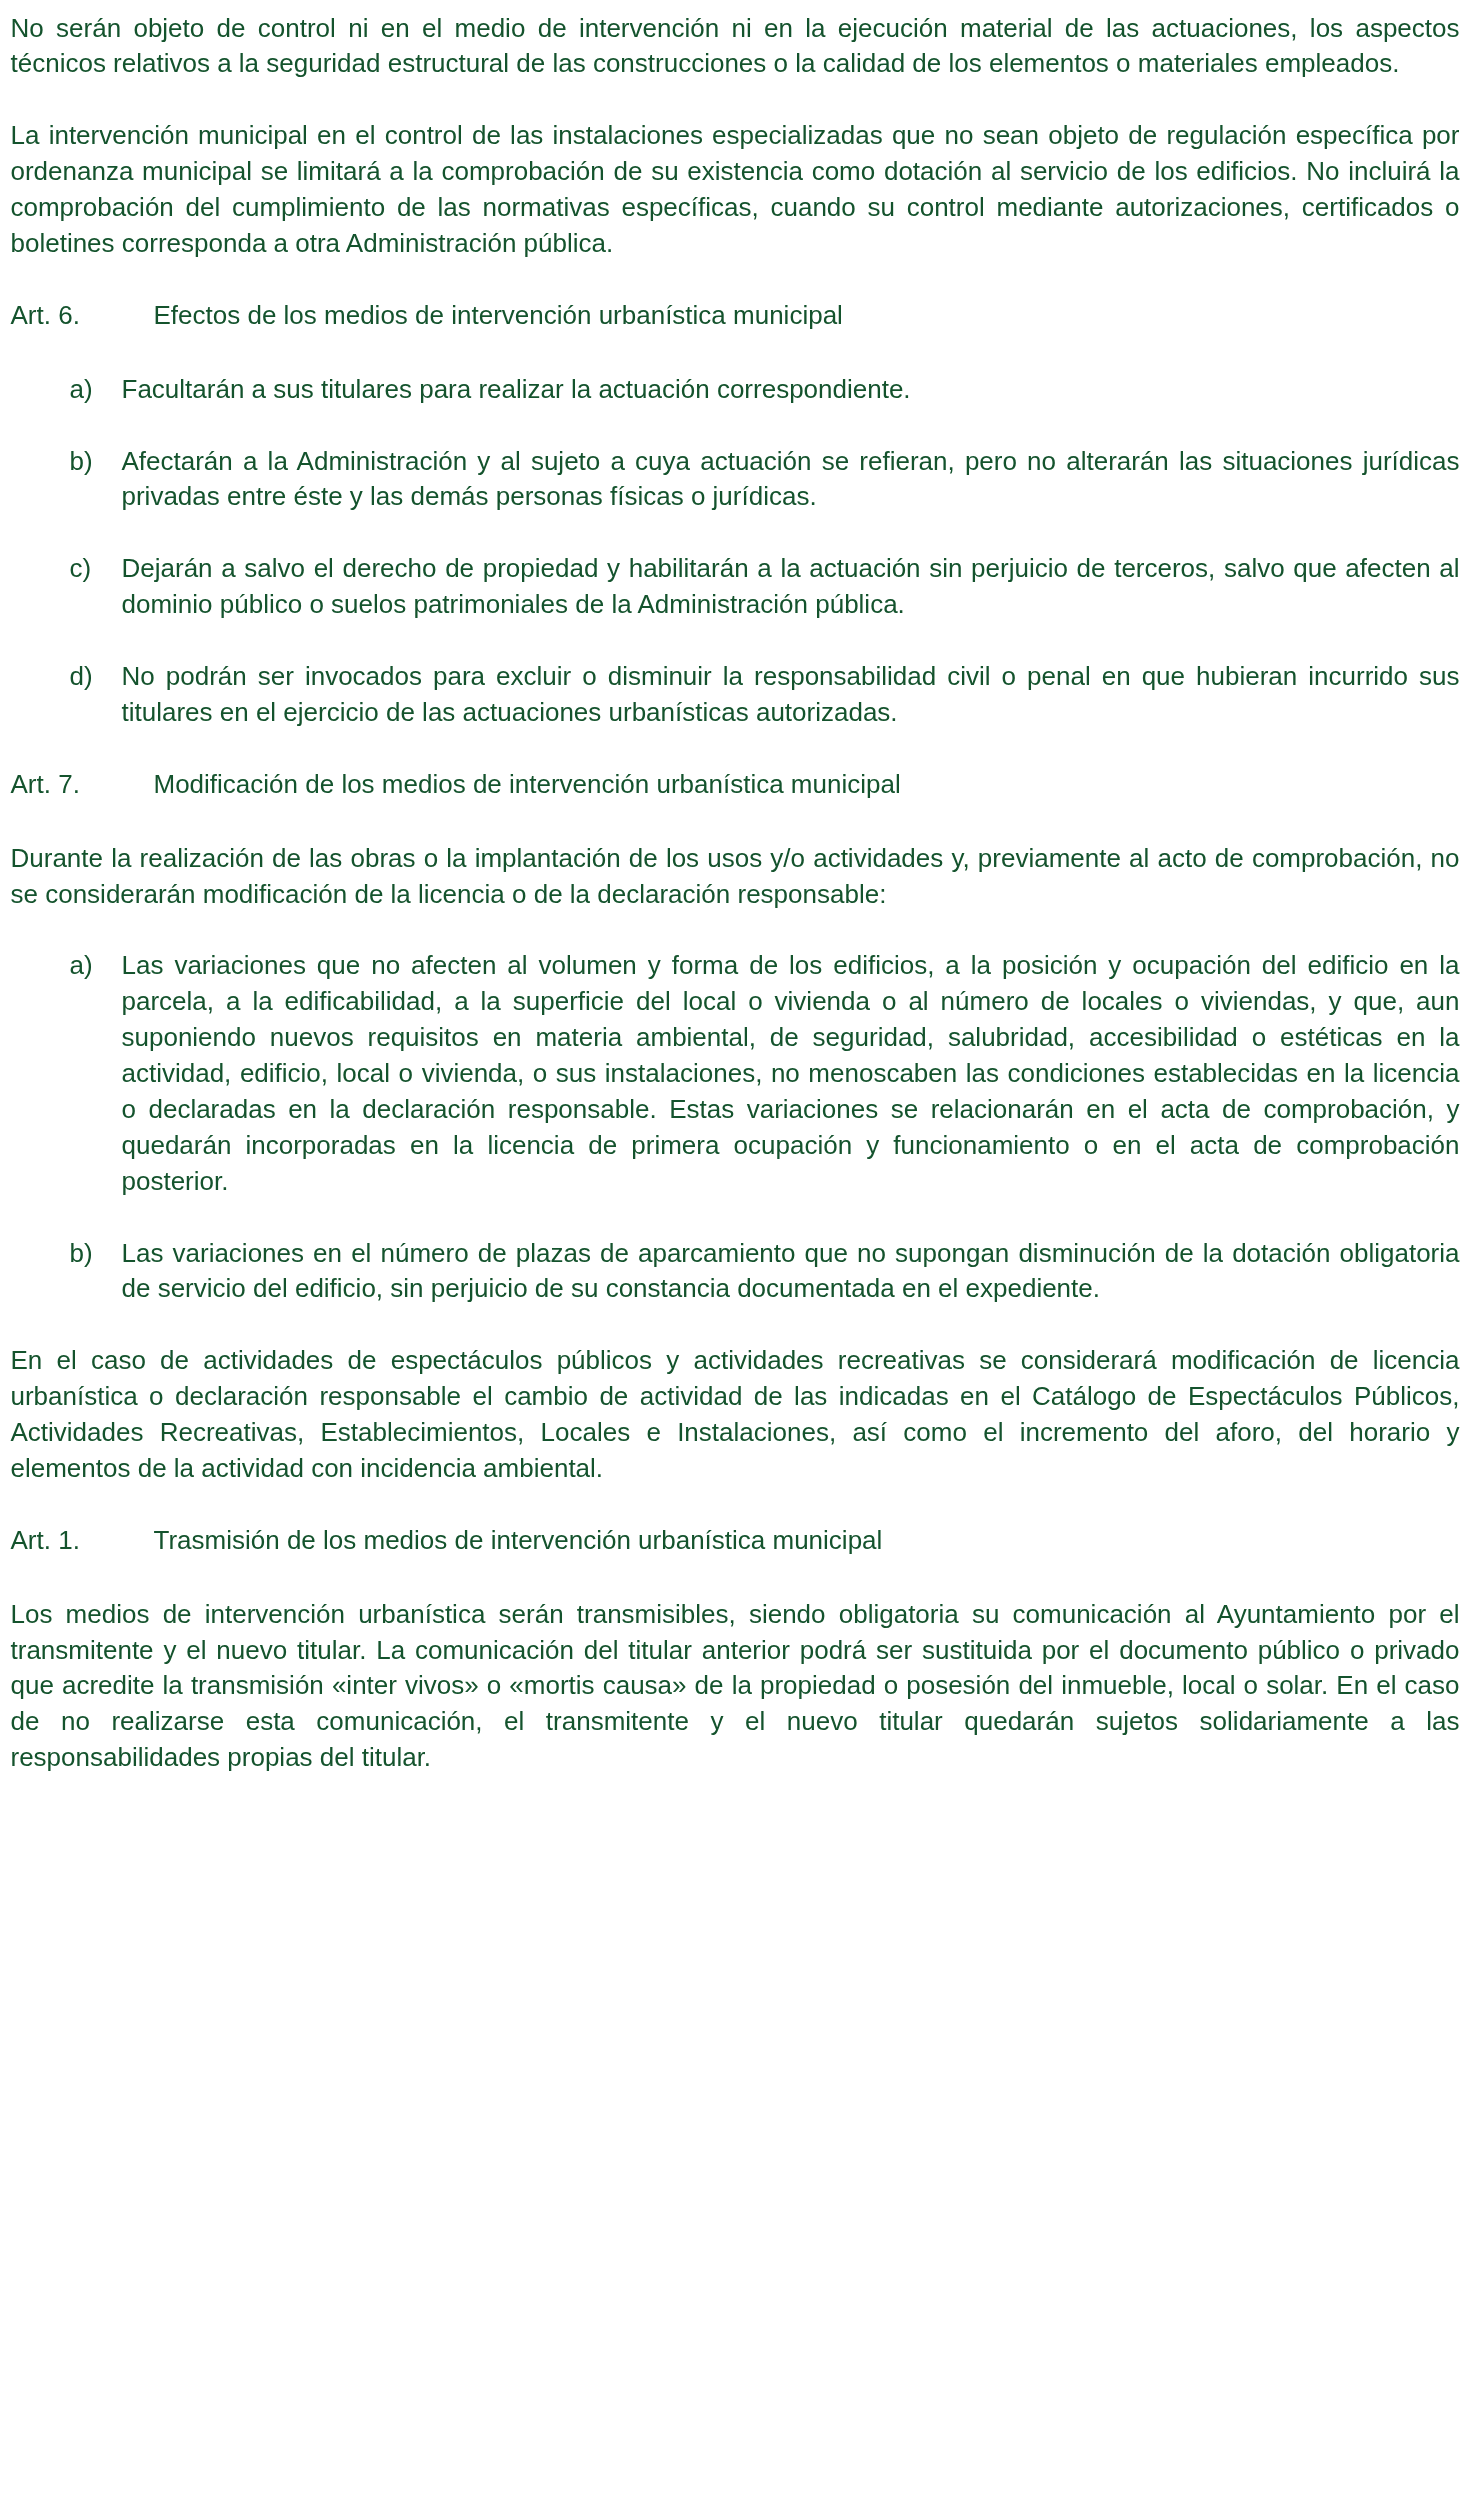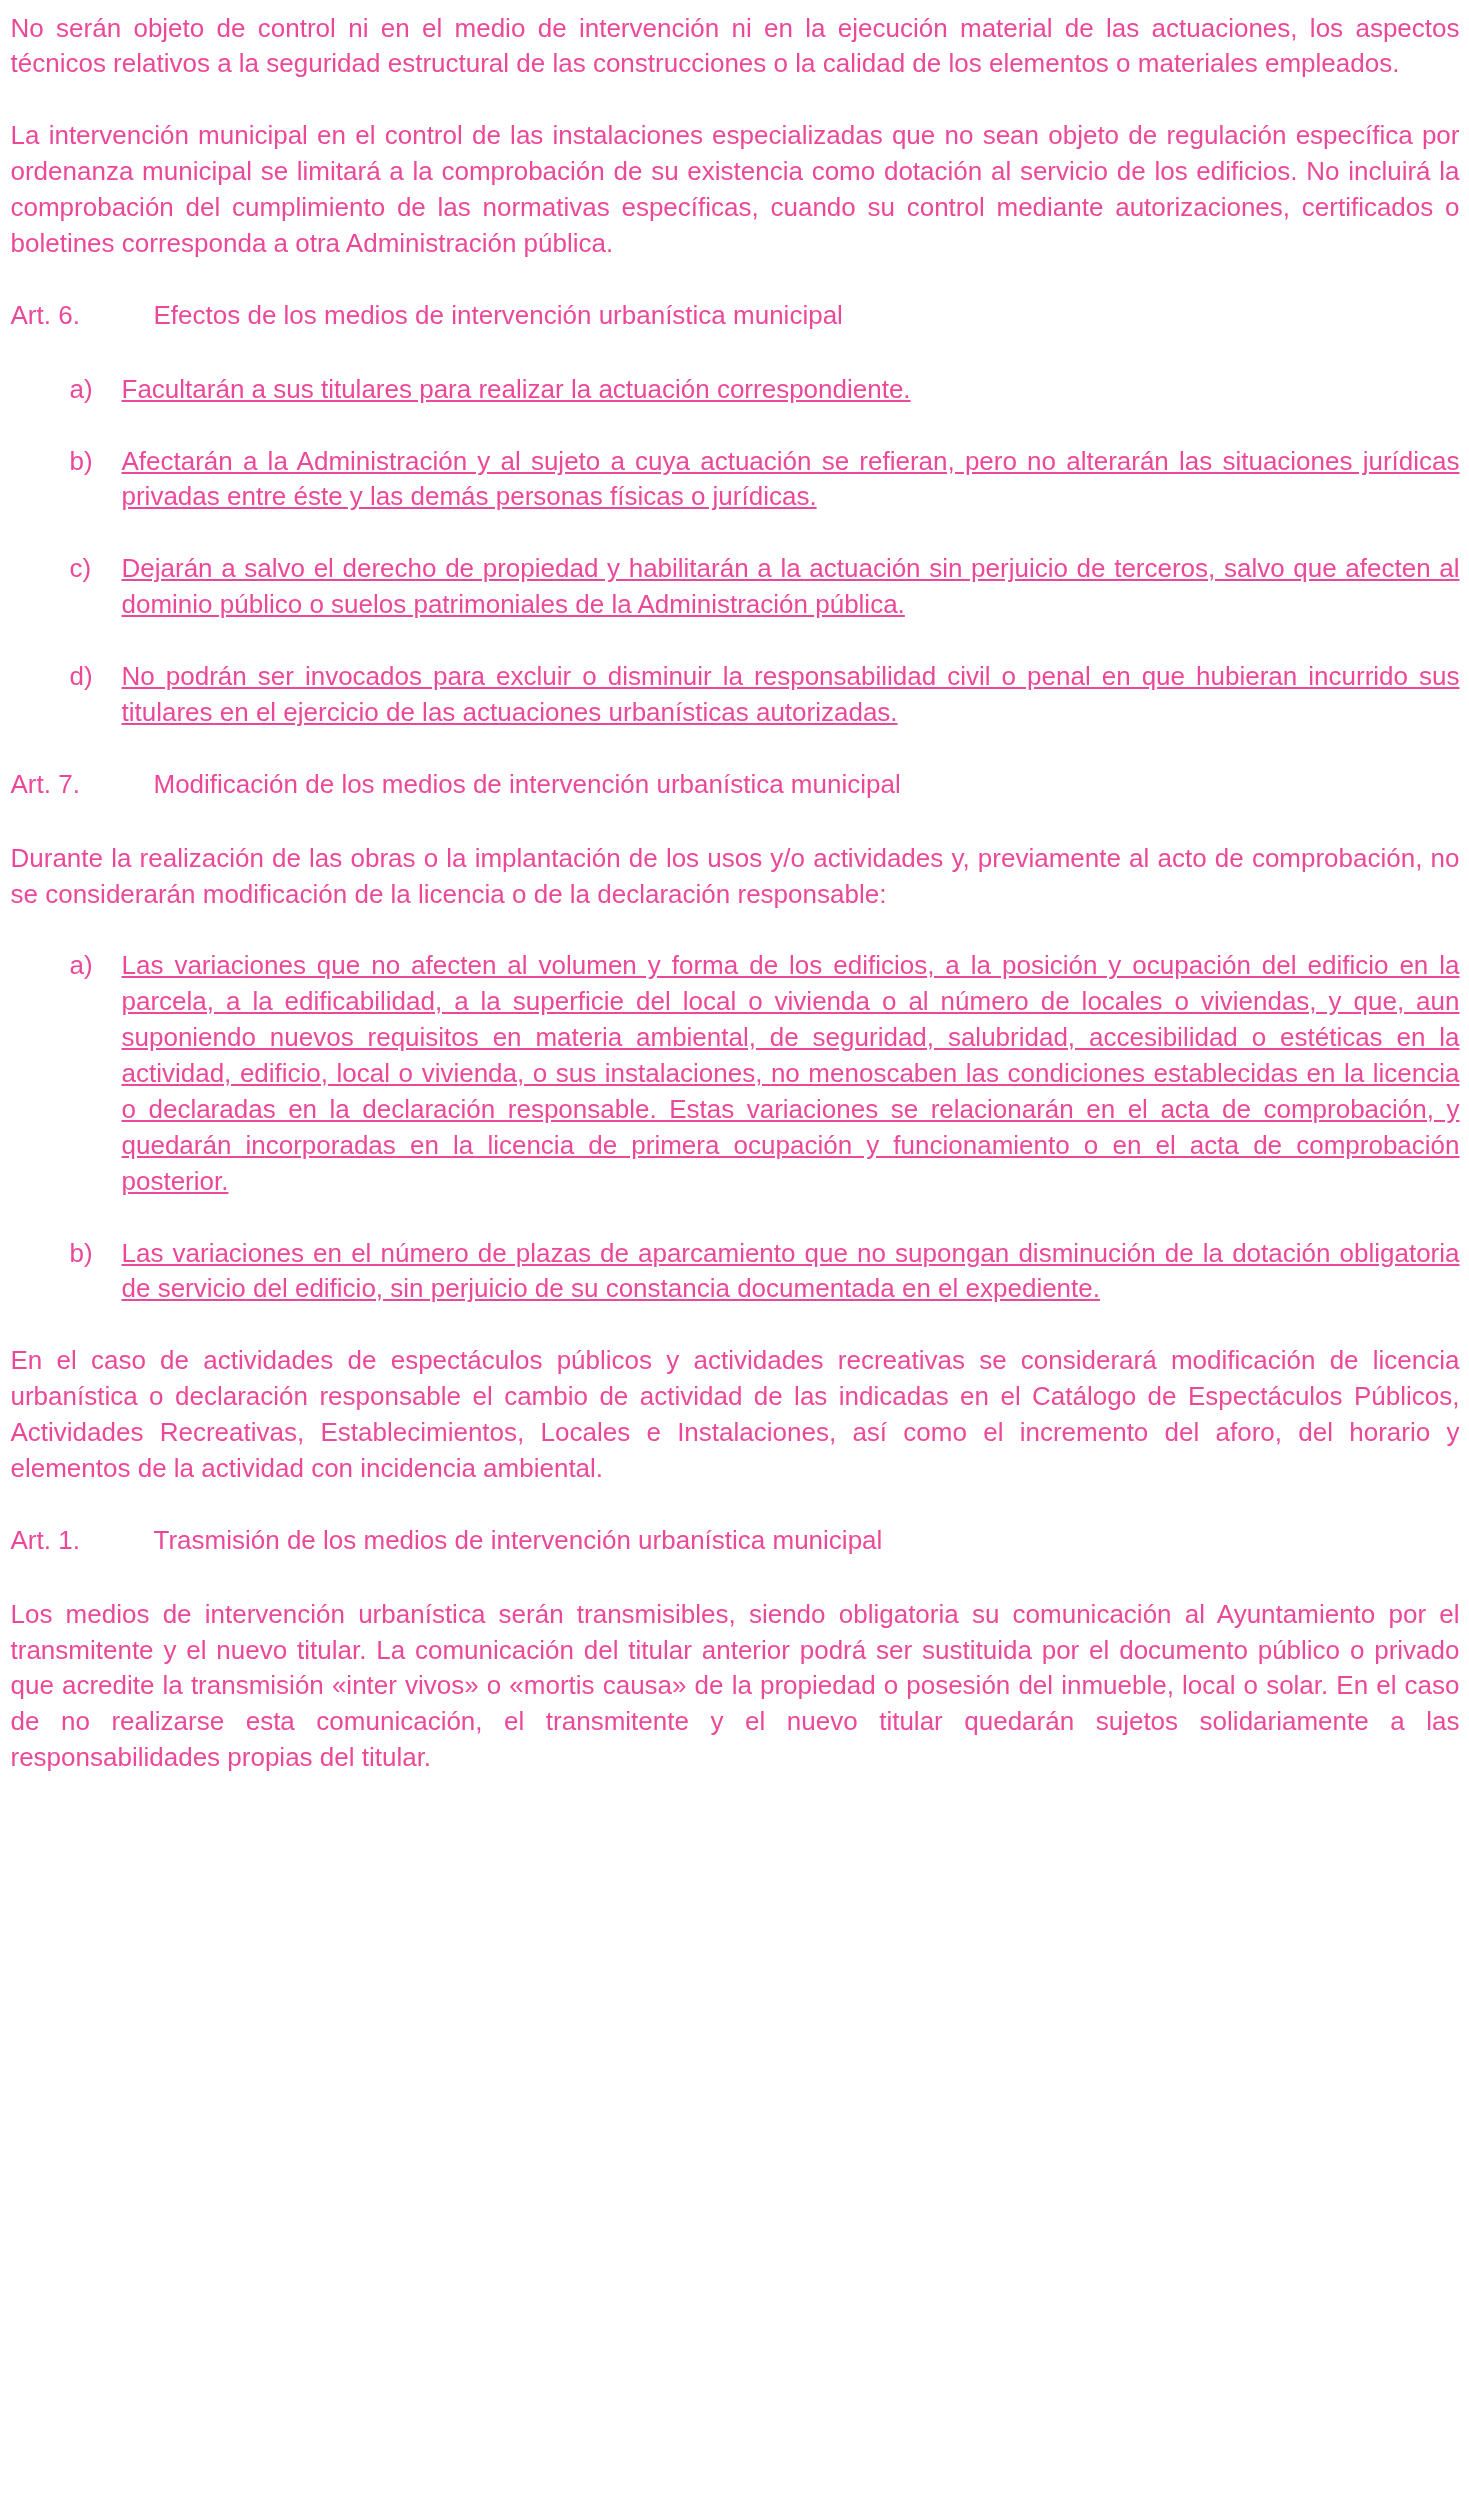--- a/index.html
+++ b/index.html
@@ -6,21 +6,21 @@
     margin: 0;
     padding: 0;
     background: #ffffff;
   }
   .page {
     width: 1470px;
     min-height: 2512px;
     box-sizing: border-box;
     padding: 10.5px 10.5px 35px 10.5px;
     background: #ffffff;
-    color: #ec4899;
+    color: #14532d;
     font-family: "Liberation Sans", "DejaVu Sans", sans-serif;
     font-size: 26px;
     line-height: 1.38;
   }
   .para {
     margin: 0 0 36px 0;
     text-align: justify;
   }
   .heading {
     margin: 3.5px 0 38px 0;
@@ -38,21 +38,20 @@
   .list-item {
     display: flex;
     margin: 0 0 36px 0;
   }
   .marker {
     flex: 0 0 52px;
   }
   .item-text {
     flex: 1;
     text-align: justify;
-    text-decoration: underline;
   }
 </style>
 </head>
 <body>
 
 <div class="page">
 
   <p class="para">No serán objeto de control ni en el medio de intervención ni en la ejecución material de las actuaciones, los aspectos técnicos relativos a la seguridad estructural de las construcciones o la calidad de los elementos o materiales empleados.</p>
 
   <p class="para">La intervención municipal en el control de las instalaciones especializadas que no sean objeto de regulación específica por ordenanza municipal se limitará a la comprobación de su existencia como dotación al servicio de los edificios. No incluirá la comprobación del cumplimiento de las normativas específicas, cuando su control mediante autorizaciones, certificados o boletines corresponda a otra Administración pública.</p>

